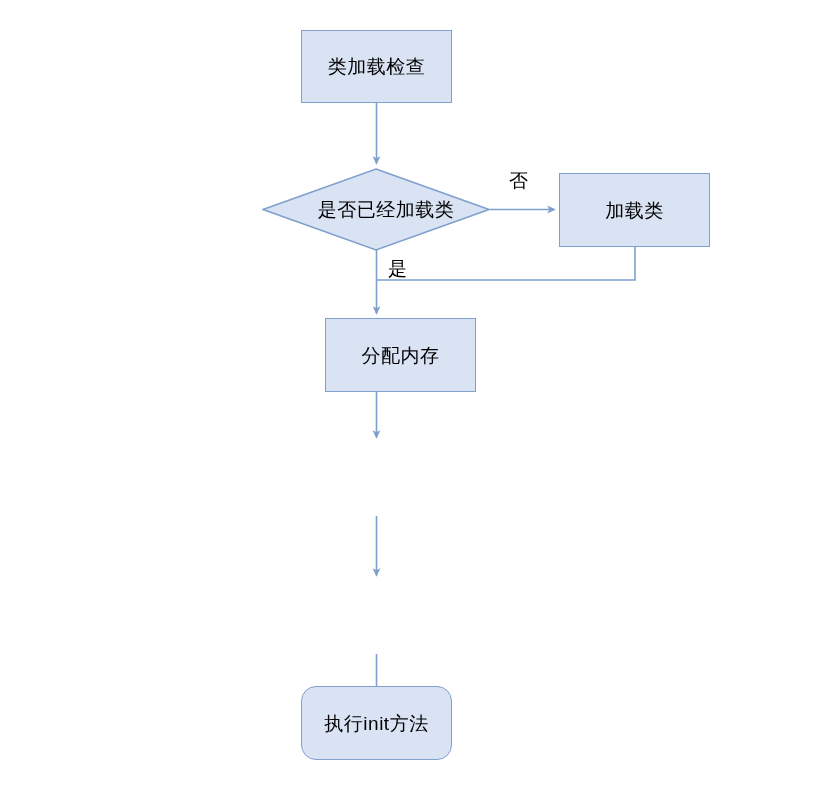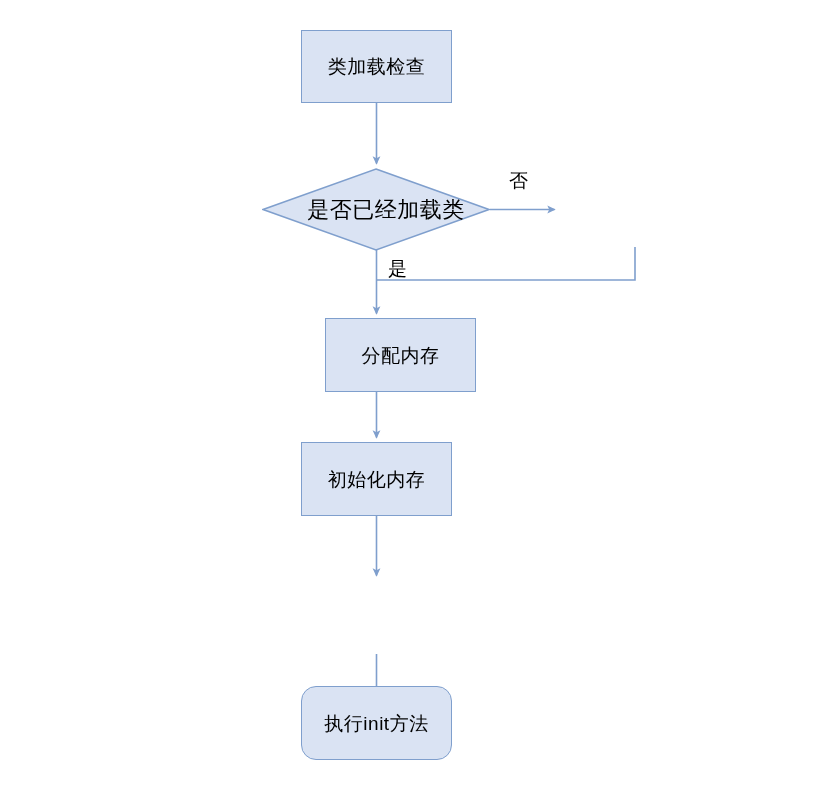--- a/index.html
+++ b/index.html
@@ -38,21 +38,21 @@
     align-items: center;
     justify-content: center;
   }
   .diamond svg {
     position: absolute;
     left: 0;
     top: 0;
   }
   .diamond .node-label {
     position: relative;
-    font-size: 22px;
+    font-size: 19px;
     color: #000000;
     line-height: 1;
     letter-spacing: 0.5px;
     white-space: nowrap;
     margin-left: 20px;
   }
   .edge-svg {
     position: absolute;
     left: 0;
     top: 0;
@@ -99,31 +99,31 @@
     <span class="node-label">类加载检查</span>
   </div>
 
   <div class="diamond" style="left:262px; top:168px; width:228px; height:83px;">
     <svg width="228" height="83" viewBox="0 0 228 83" xmlns="http://www.w3.org/2000/svg">
       <polygon points="114,1 227,41.5 114,82 1,41.5" fill="#dae3f3" stroke="#7f9fcd" stroke-width="1.5"></polygon>
     </svg>
     <span class="node-label">是否已经加载类</span>
   </div>
 
+  <div class="node" style="left:559px; top:173px; width:151px; height:74px;">
+    <span class="node-label">加载类</span>
+  </div>
 
   <div class="edge-label" style="left:509px; top:171px;">否</div>
 
   <div class="edge-label" style="left:388px; top:259px;">是</div>
 
   <div class="node" style="left:301px; top:318px; width:151px; height:74px;margin-left:24px;">
     <span class="node-label">分配内存</span>
   </div>
 
-  <div class="node" style="left:301px; top:442px; width:151px; height:74px;">
-    <span class="node-label">初始化内存</span>
-  </div>
 
 
   <div class="node" style="left:301px; top:686px; width:151px; height:74px;border-radius:15px;">
     <span class="node-label">执行init方法</span>
   </div>
 
 </div>
 
 </body></html>

